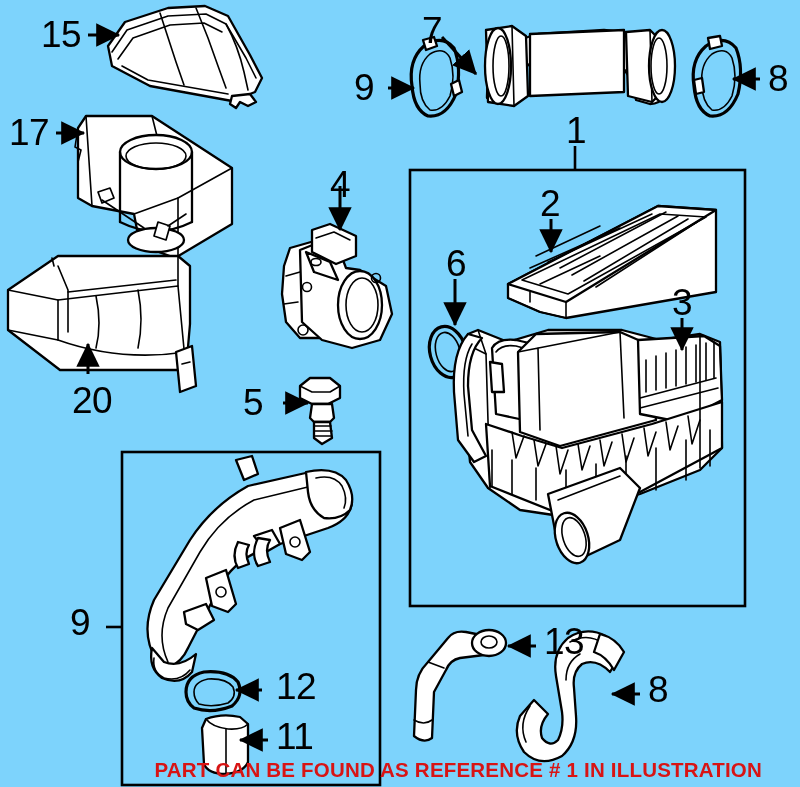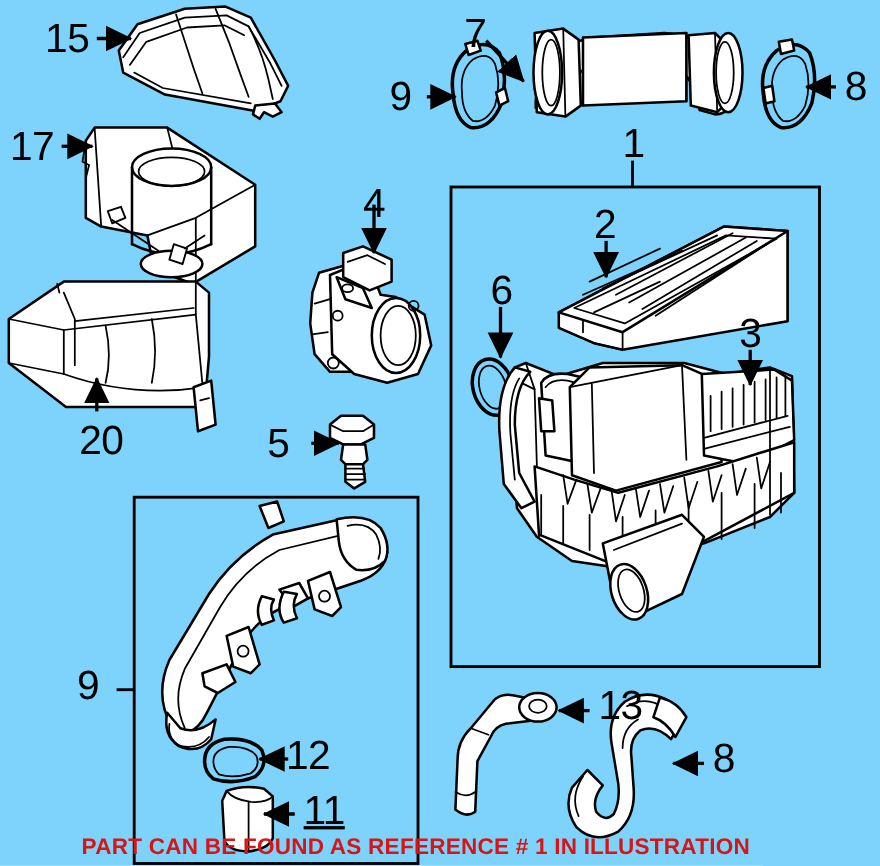--- a/index.html
+++ b/index.html
@@ -22,24 +22,24 @@
     font-family:"Liberation Sans", sans-serif;
     font-size:37px;
     font-weight:400;
     color:#000000;
     line-height:1;
     white-space:nowrap;
     letter-spacing:-0.5px;
   }
   #warning-text{
     position:absolute;
-    left:4px;
+    left:14px;
     top:758px;
     width:748px;
-    text-align:center;
+    text-align:right;
     font-family:"Liberation Sans", sans-serif;
     font-weight:bold;
     font-size:20.5px;
     letter-spacing:0.2px;
     color:#d81414;
     white-space:nowrap;
     z-index:40;
   }
 </style>
 </head>
@@ -301,20 +301,20 @@
   <div class="num" style="left:330px;top:166px;">4</div>
   <div class="num" style="left:243px;top:384px;">5</div>
   <div class="num" style="left:354px;top:69px;">9</div>
   <div class="num" style="left:422px;top:12px;">7</div>
   <div class="num" style="left:768px;top:60px;">8</div>
   <div class="num" style="left:566px;top:112px;">1</div>
   <div class="num" style="left:540px;top:185px;">2</div>
   <div class="num" style="left:672px;top:284px;">3</div>
   <div class="num" style="left:446px;top:245px;">6</div>
   <div class="num" style="left:70px;top:604px;">9</div>
-  <div class="num" style="left:260px;top:668px;">12</div>
-  <div class="num" style="left:276px;top:718px;text-decoration:underline;">11</div>
+  <div class="num" style="left:276px;top:668px;">12</div>
+  <div class="num" style="left:276px;top:718px;">11</div>
   <div class="num" style="left:544px;top:623px;">13</div>
   <div class="num" style="left:648px;top:671px;">8</div>
 
   <div id="warning-text">PART CAN BE FOUND AS REFERENCE # 1 IN ILLUSTRATION</div>
 
 </div>
 
 </body></html>

